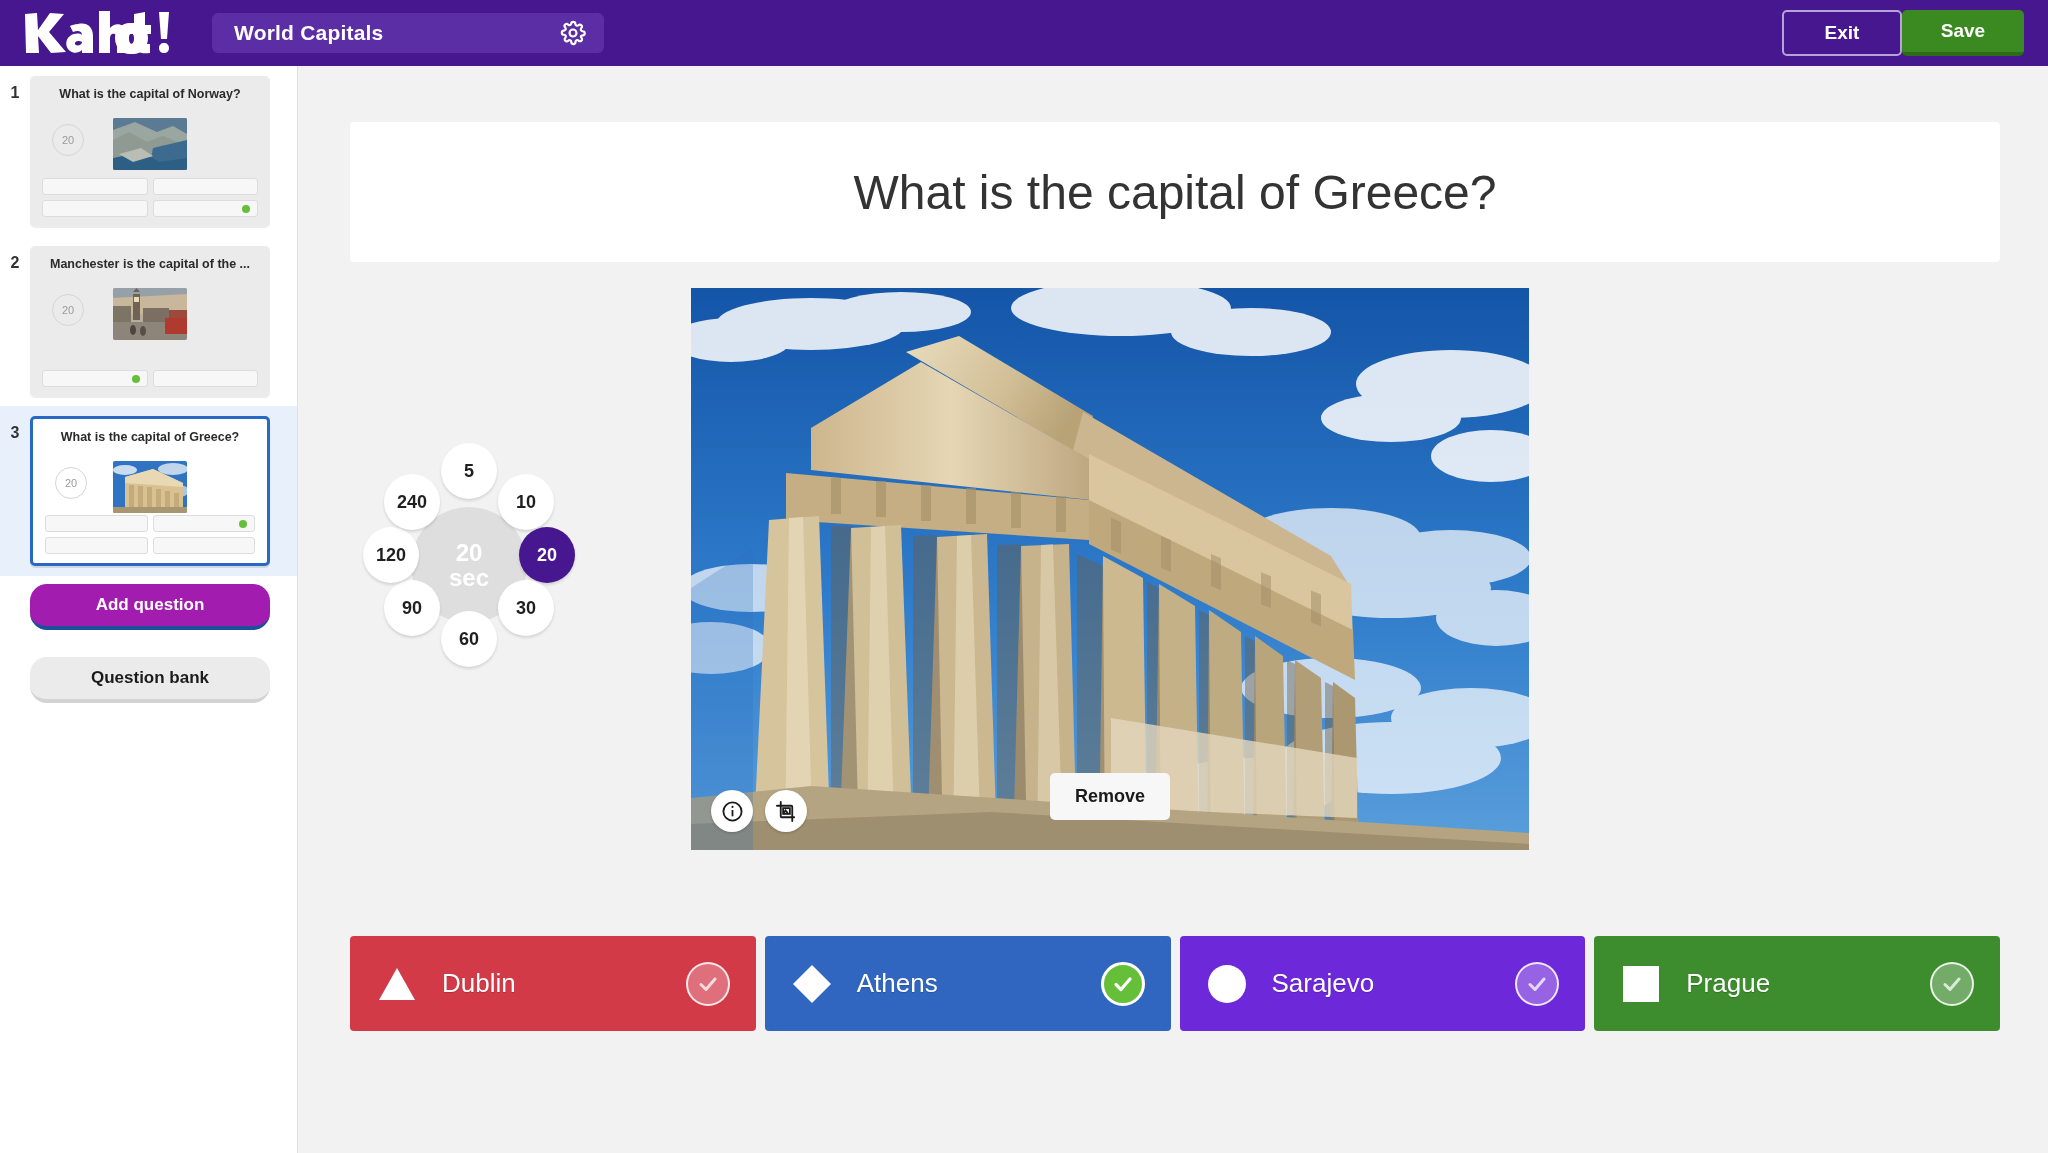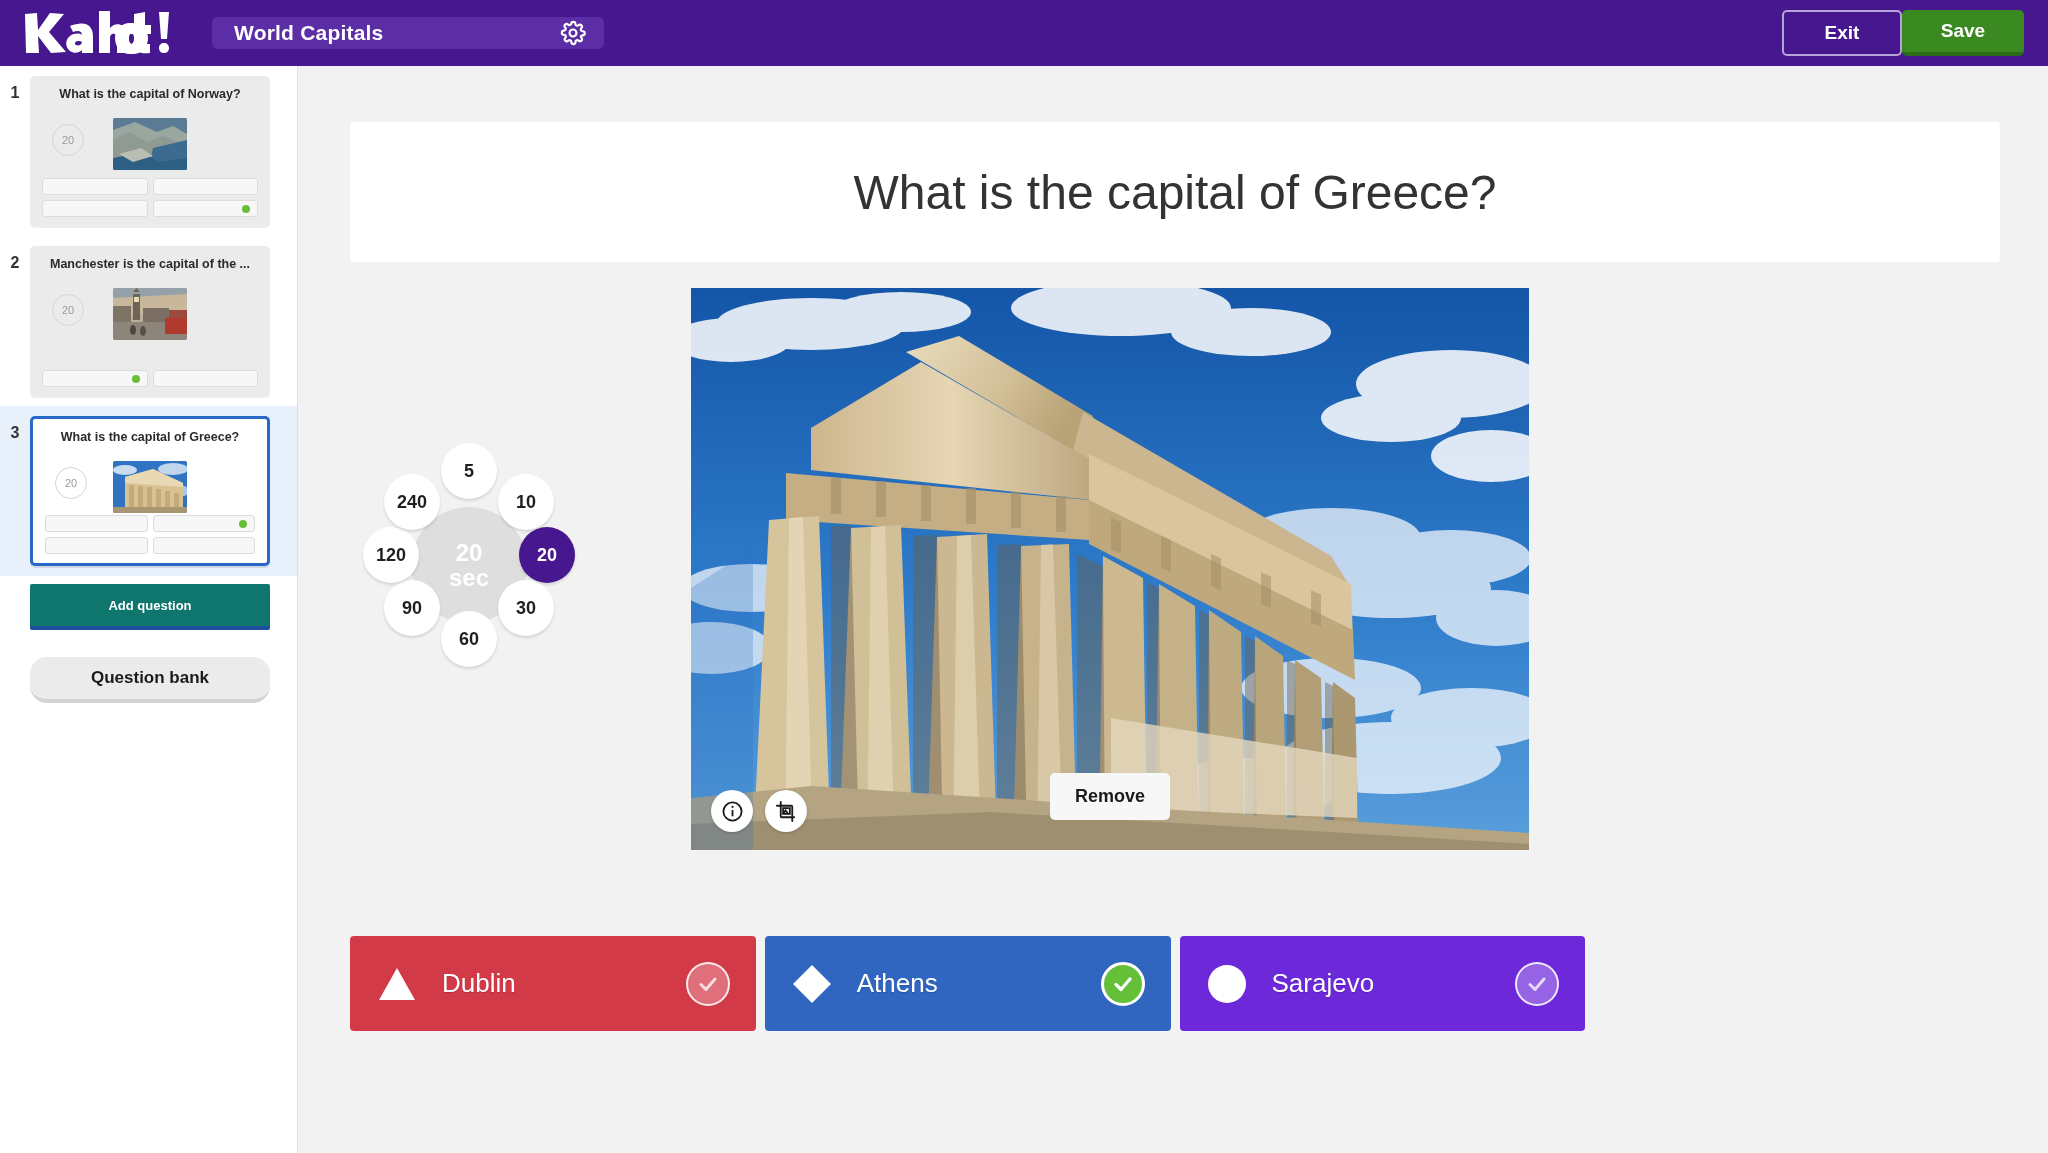--- a/index.html
+++ b/index.html
@@ -19,21 +19,21 @@
   }
   .kahoot-logo {
     margin-left: 22px;
     width: 148px; height: 48px;
     display: flex; align-items: center;
   }
   .kahoot-logo svg { display: block; }
 
   .title-pill {
     margin-left: 42px;
-    width: 392px; height: 32px;
+    width: 392px; height: 40px;
     background: #5b2ea6;
     border-radius: 6px;
     display: flex; align-items: center;
     padding: 0 16px 0 22px;
   }
   .title-pill .title-text {
     flex: 1;
     color: #ffffff;
     font-size: 21px;
     font-weight: bold;
@@ -157,26 +157,26 @@
     width: 8px; height: 8px;
     border-radius: 50%;
     background: #66bf39;
   }
 
   .side-actions {
     padding: 8px 28px 0 30px;
   }
   .btn-add {
     width: 240px; height: 46px;
-    background: #0f766e;
+    background: #a21caf;
     border: none;
     border-bottom: 4px solid #1d4f9c;
-    border-radius: 2px;
+    border-radius: 17px;
     color: #ffffff;
-    font-size: 13px; font-weight: bold;
+    font-size: 17px; font-weight: bold;
     font-family: "Liberation Sans", sans-serif;
     cursor: pointer;
     display: flex; align-items: center; justify-content: center;
     margin-bottom: 27px;
   }
   .btn-bank {
     width: 240px; height: 46px;
     background: #ebebeb;
     border: none;
     border-bottom: 4px solid #d3d3d3;
@@ -649,15 +649,28 @@
           </svg>
       </span>
       <span class="ans-label">Sarajevo</span>
       <span class="ans-check">
         <svg width="24" height="24" viewBox="0 0 24 24" fill="none" stroke="#ffffff" stroke-width="3" stroke-linecap="round" stroke-linejoin="round" opacity=".75">
           <polyline points="5,12.5 10,17.5 19,7"></polyline>
         </svg>
       </span>
     </div>
 
+    <div class="ans-tile" style="background:#3d8c2e;">
+      <span class="ans-shape">
+        <svg width="38" height="38" viewBox="0 0 38 38">
+            <rect x="1" y="1" width="36" height="36" fill="#ffffff"></rect>
+          </svg>
+      </span>
+      <span class="ans-label">Prague</span>
+      <span class="ans-check">
+        <svg width="24" height="24" viewBox="0 0 24 24" fill="none" stroke="#ffffff" stroke-width="3" stroke-linecap="round" stroke-linejoin="round" opacity=".75">
+          <polyline points="5,12.5 10,17.5 19,7"></polyline>
+        </svg>
+      </span>
+    </div>
 
   </div>
 </div>
 
 </body></html>

